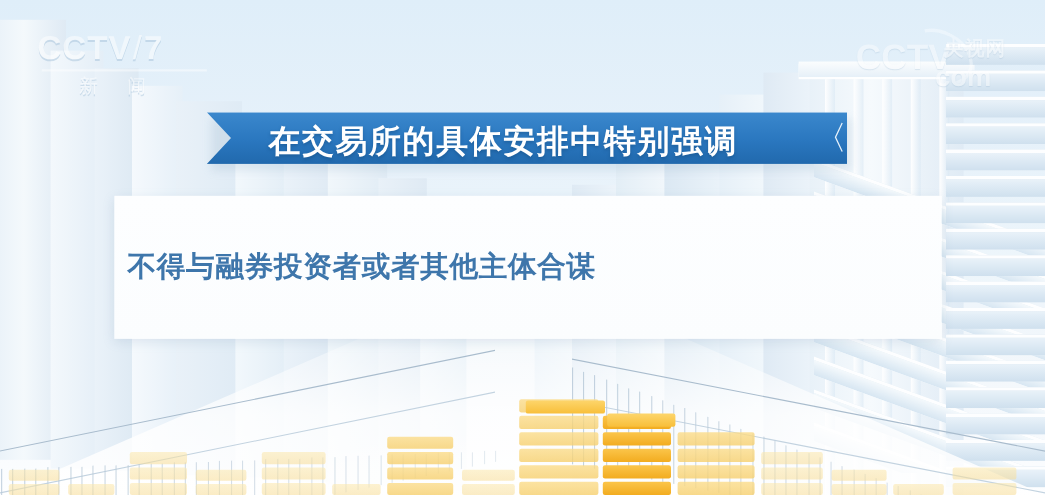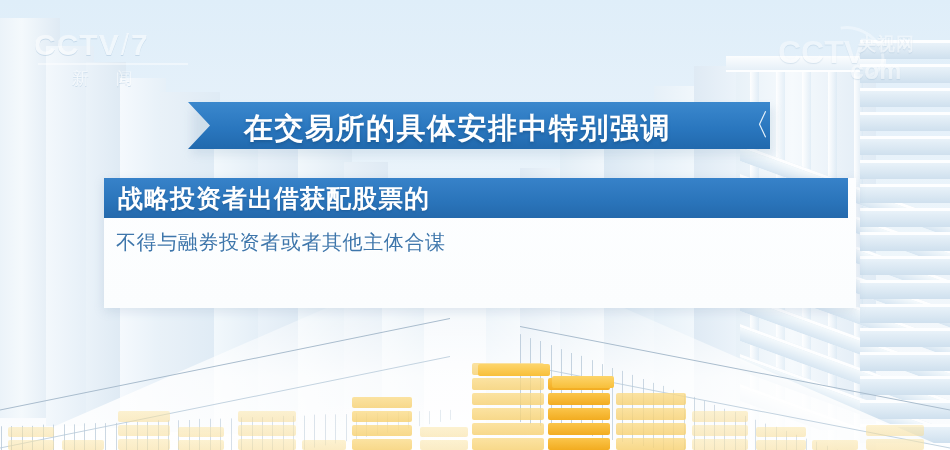--- a/index.html
+++ b/index.html
@@ -192,21 +192,21 @@
     display:flex;align-items:center;
   }
   .subbar-txt{
     color:#ffffff;font-size:25px;font-weight:700;letter-spacing:1px;
     margin-left:14px;text-shadow:0 1px 2px rgba(20,70,120,.4);white-space:nowrap;
   }
   .body-lines{
     position:absolute;left:116px;top:224px;width:736px;
   }
   .bline{
-    color:#3e76ab;font-size:20px;font-weight:400;letter-spacing:.6px;
+    color:#3e76ab;font-size:26px;font-weight:700;letter-spacing:.6px;
     line-height:37px;white-space:nowrap;
     text-shadow:0 1px 0 rgba(255,255,255,.8);
   }
 </style>
 </head>
 <body>
 
 <div id="stage">
 
   <div class="scene">
@@ -423,21 +423,18 @@
   </div>
 
   <div class="banner-shadow"></div>
   <div class="banner">
     <span class="banner-txt">在交易所的具体安排中特别强调</span>
   </div>
   <div class="chev chev-r">〈</div>
 
   <div class="panel"></div>
 
-  <div class="subbar">
-    <span class="subbar-txt">战略投资者出借获配股票的</span>
-  </div>
 
   <div class="body-lines">
     <div class="bline">不得与融券投资者或者其他主体合谋</div>
   </div>
 
 </div>
 
 </body></html>

